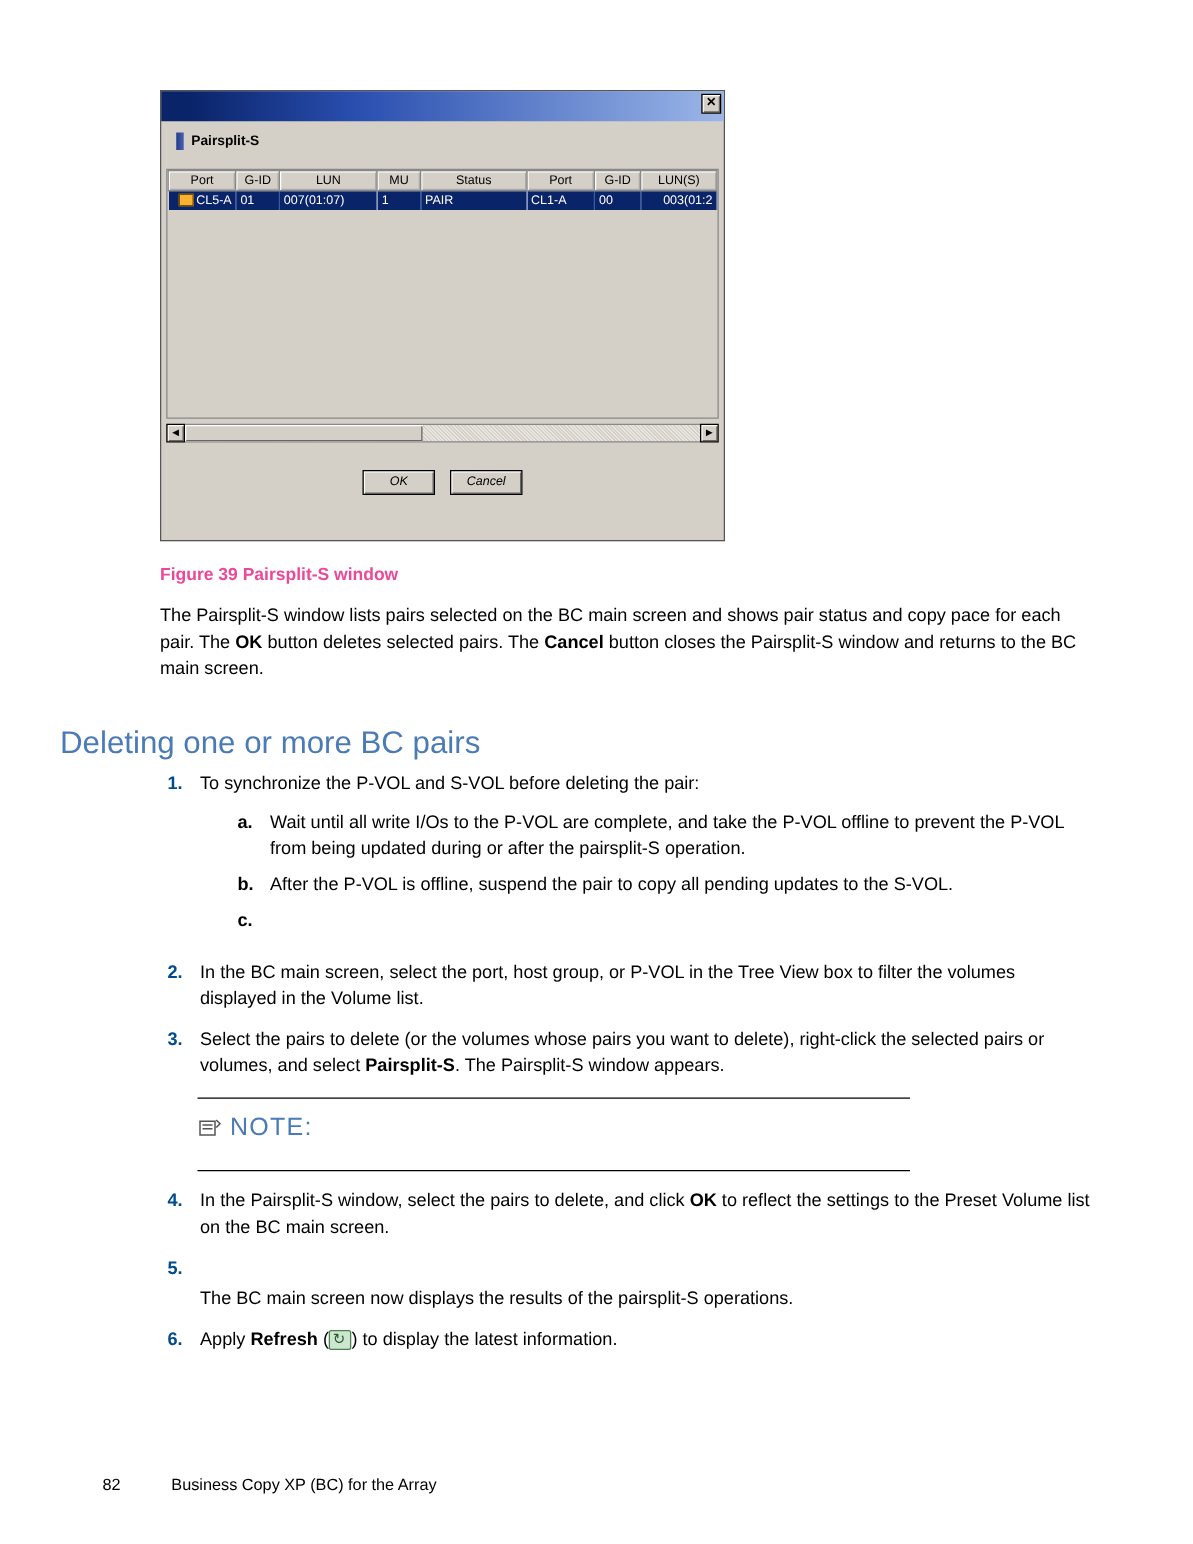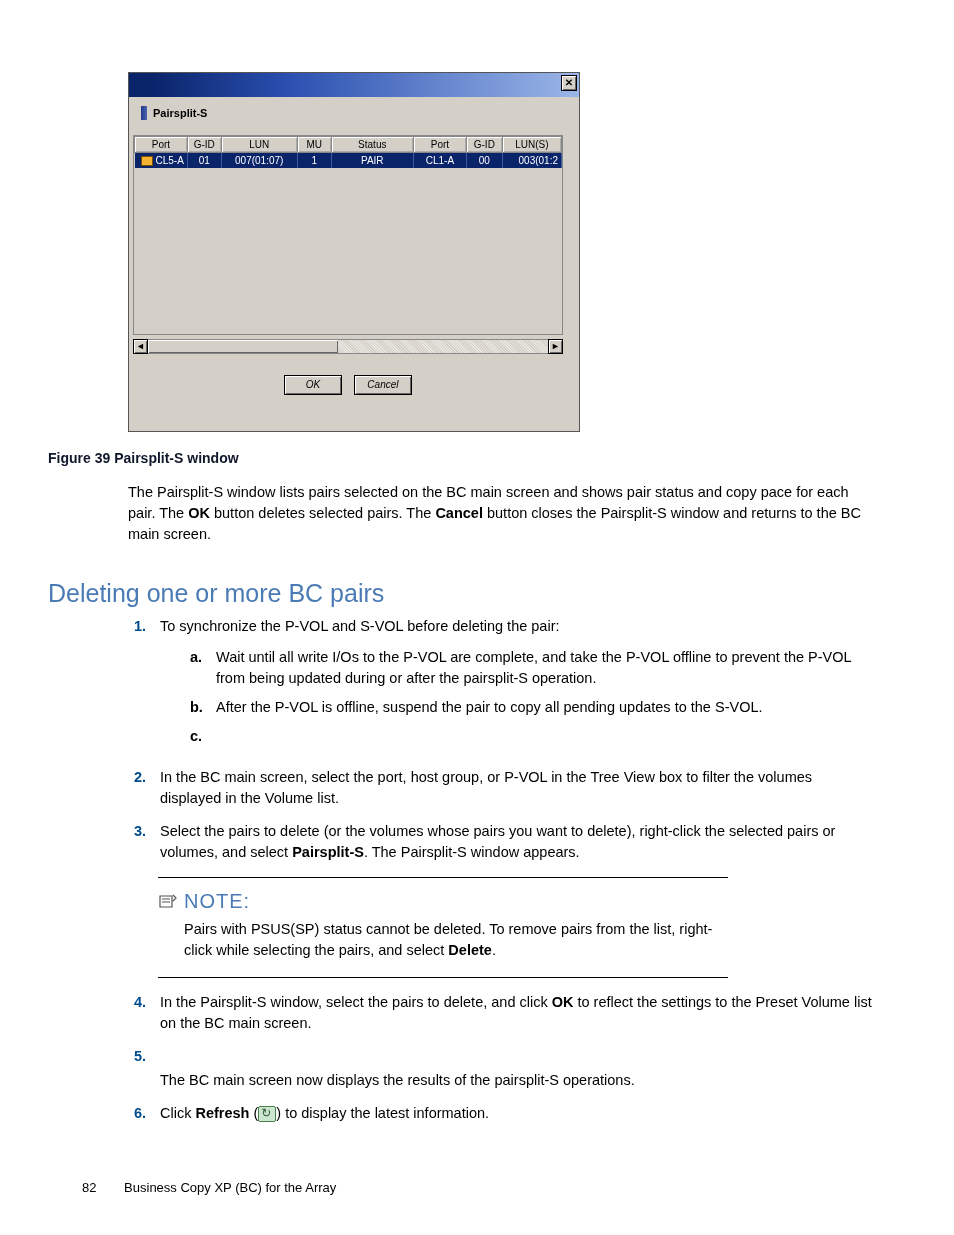--- a/index.html
+++ b/index.html
@@ -65,21 +65,21 @@
     background: #d4d0c8;
     border: 1px solid #000;
     font-size: 10px;
     line-height: 14px;
     text-align: center;
     font-family: Arial;
     font-weight: bold;
     box-shadow: inset 1px 1px 0 #fff, inset -1px -1px 0 #666;
   }
   .dialog-body {
-    padding: 10px 16px 6px 4px;
+    padding: 10px 4px 6px 4px;
   }
   .dialog-table-wrap {
     border: 1px solid #888;
     background: #d4d0c8;
     height: 200px;
     overflow: hidden;
     position: relative;
   }
   table.grid {
     border-collapse: collapse;
@@ -96,21 +96,21 @@
     box-shadow: inset 1px 1px 0 #fff, inset -1px -1px 0 #aaa;
     height: 16px;
     overflow: hidden;
     white-space: nowrap;
   }
   table.grid td {
     background: #0a246a;
     color: #fff;
     border-right: 1px solid #3b5aa0;
     padding: 1px 3px;
-    text-align: center;
+    text-align: left;
     height: 15px;
     overflow: hidden;
     white-space: nowrap;
     font-size: 10px;
   }
   table.grid td.left { text-align: right; }
   .row-icon {
     display: inline-block;
     width: 12px;
     height: 10px;
@@ -159,22 +159,23 @@
     background: #d4d0c8;
     border: 1px solid #000;
     box-shadow: inset 1px 1px 0 #fff, inset -1px -1px 0 #666;
     font-size: 10px;
     line-height: 18px;
     text-align: center;
     margin: 0 4px;
   }
 
   .figure-caption {
+    margin-left: 80px;
     margin-top: 18px;
-    color: #0f172a;
+    color: #ec4899;
     font-weight: bold;
     font-size: 14px;
   }
   .body-para {
     margin-left: 80px;
     margin-right: 30px;
     margin-top: 16px;
     line-height: 1.45;
     font-size: 14.5px;
   }
@@ -270,21 +271,21 @@
     font-size: 12px;
     color: #2b5a2e;
   }
 
   .footer {
     position: absolute;
     bottom: 40px;
     left: 82px;
     font-size: 13px;
   }
-  .footer .pnum { margin-right: 24px; }
+  .footer .pnum { margin-right: 37px; }
 </style>
 </head>
 <body>
 
 <div class="page">
 
 
   <div class="dialog">
     <div class="dialog-titlebar">
       <div class="dialog-close">✕</div>
@@ -388,42 +389,39 @@
 
   <div class="note-block">
     <div class="note-hdr">
       <span class="note-icon">
         <svg viewBox="0 0 20 18">
             <path d="M2 3 L14 3 L14 14 L2 14 Z M4 6 L12 6 M4 9 L12 9 M15 2 L18 5 L15 8" fill="none" stroke="#555" stroke-width="1.2"></path>
           </svg>
       </span>
       <span class="note-label">NOTE:</span>
     </div>
-    <div class="note-text">
-      <span>Pairs with PSUS(SP) status cannot be deleted. To remove pairs from the list, right-click while selecting the pairs, and select </span><span class="bold">Delete</span><span>.</span>
-    </div>
   </div>
 
   <ol class="numbered">
     <li>
       <span class="num">4.</span>
       <div class="li-body">
         <span>In the Pairsplit-S window, select the pairs to delete, and click </span><span class="bold">OK</span><span> to reflect the settings to the Preset Volume list on the BC main screen.</span>
       </div>
     </li>
     <li>
       <span class="num">5.</span>
       <div class="li-body">
         <div style="margin-top:24px;"><span>The BC main screen now displays the results of the pairsplit-S operations.</span></div>
       </div>
     </li>
     <li>
       <span class="num">6.</span>
       <div class="li-body">
-        <span>Click </span><span class="bold">Refresh</span><span> (</span><span class="refresh-icon"></span><span>) to display the latest information.</span>
+        <span>Apply </span><span class="bold">Refresh</span><span> (</span><span class="refresh-icon"></span><span>) to display the latest information.</span>
       </div>
     </li>
   </ol>
 
 </div>
 
 <div class="footer">
   <span class="pnum">82</span>
   <span>Business Copy XP (BC) for the Array</span>
 </div>

